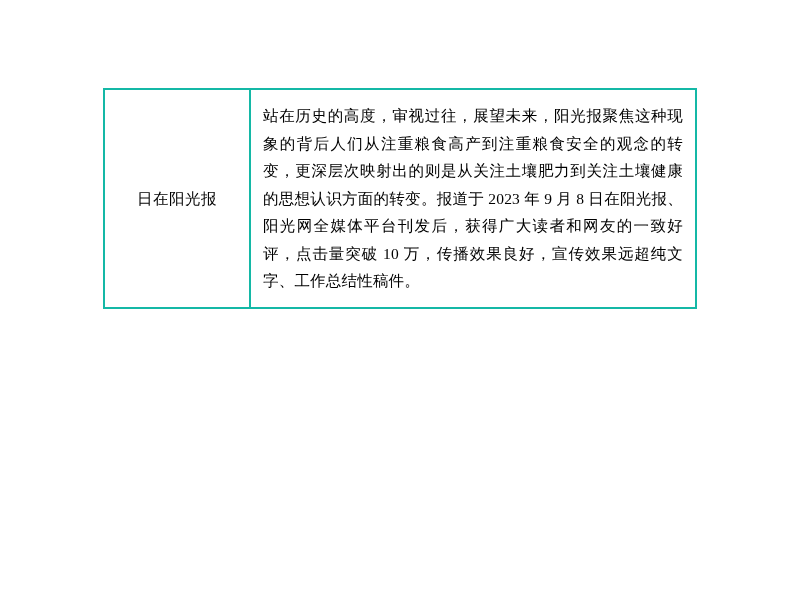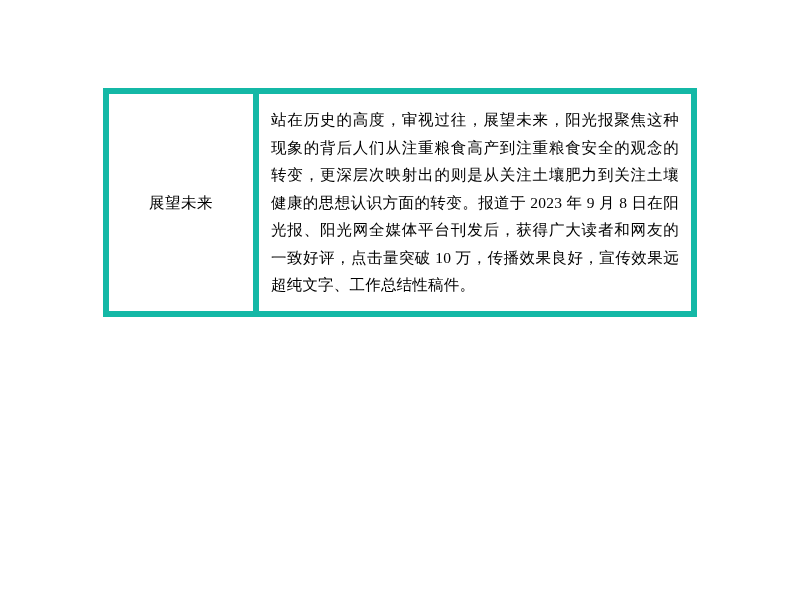--- a/index.html
+++ b/index.html
@@ -22,21 +22,21 @@
   }
   .doc-table {
     position: absolute;
     left: 103px;
     top: 88px;
     width: 594px;
     border-collapse: collapse;
     table-layout: fixed;
   }
   .doc-table td {
-    border: 6px solid #14b8a6;
+    border: 2px solid #14b8a6;
     vertical-align: middle;
     padding: 12px;
   }
   .label-cell {
     width: 120px;
     text-align: center;
     font-size: 15.5px;
     line-height: 1.9;
     letter-spacing: 0.5px;
     padding: 4px 6px;
@@ -55,20 +55,20 @@
     margin: 0;
   }
 </style>
 </head>
 <body>
 
 <div class="page">
   <table class="doc-table">
     <tbody>
       <tr>
-        <td class="label-cell">展望未来</td>
+        <td class="label-cell">日在阳光报</td>
         <td class="content-cell">
           <p class="content-text">站在历史的高度，审视过往，展望未来，阳光报聚焦这种现象的背后人们从注重粮食高产到注重粮食安全的观念的转变，更深层次映射出的则是从关注土壤肥力到关注土壤健康的思想认识方面的转变。报道于 2023 年 9 月 8 日在阳光报、阳光网全媒体平台刊发后，获得广大读者和网友的一致好评，点击量突破 10 万，传播效果良好，宣传效果远超纯文字、工作总结性稿件。</p>
         </td>
       </tr>
     </tbody>
   </table>
 </div>
 
 </body></html>

